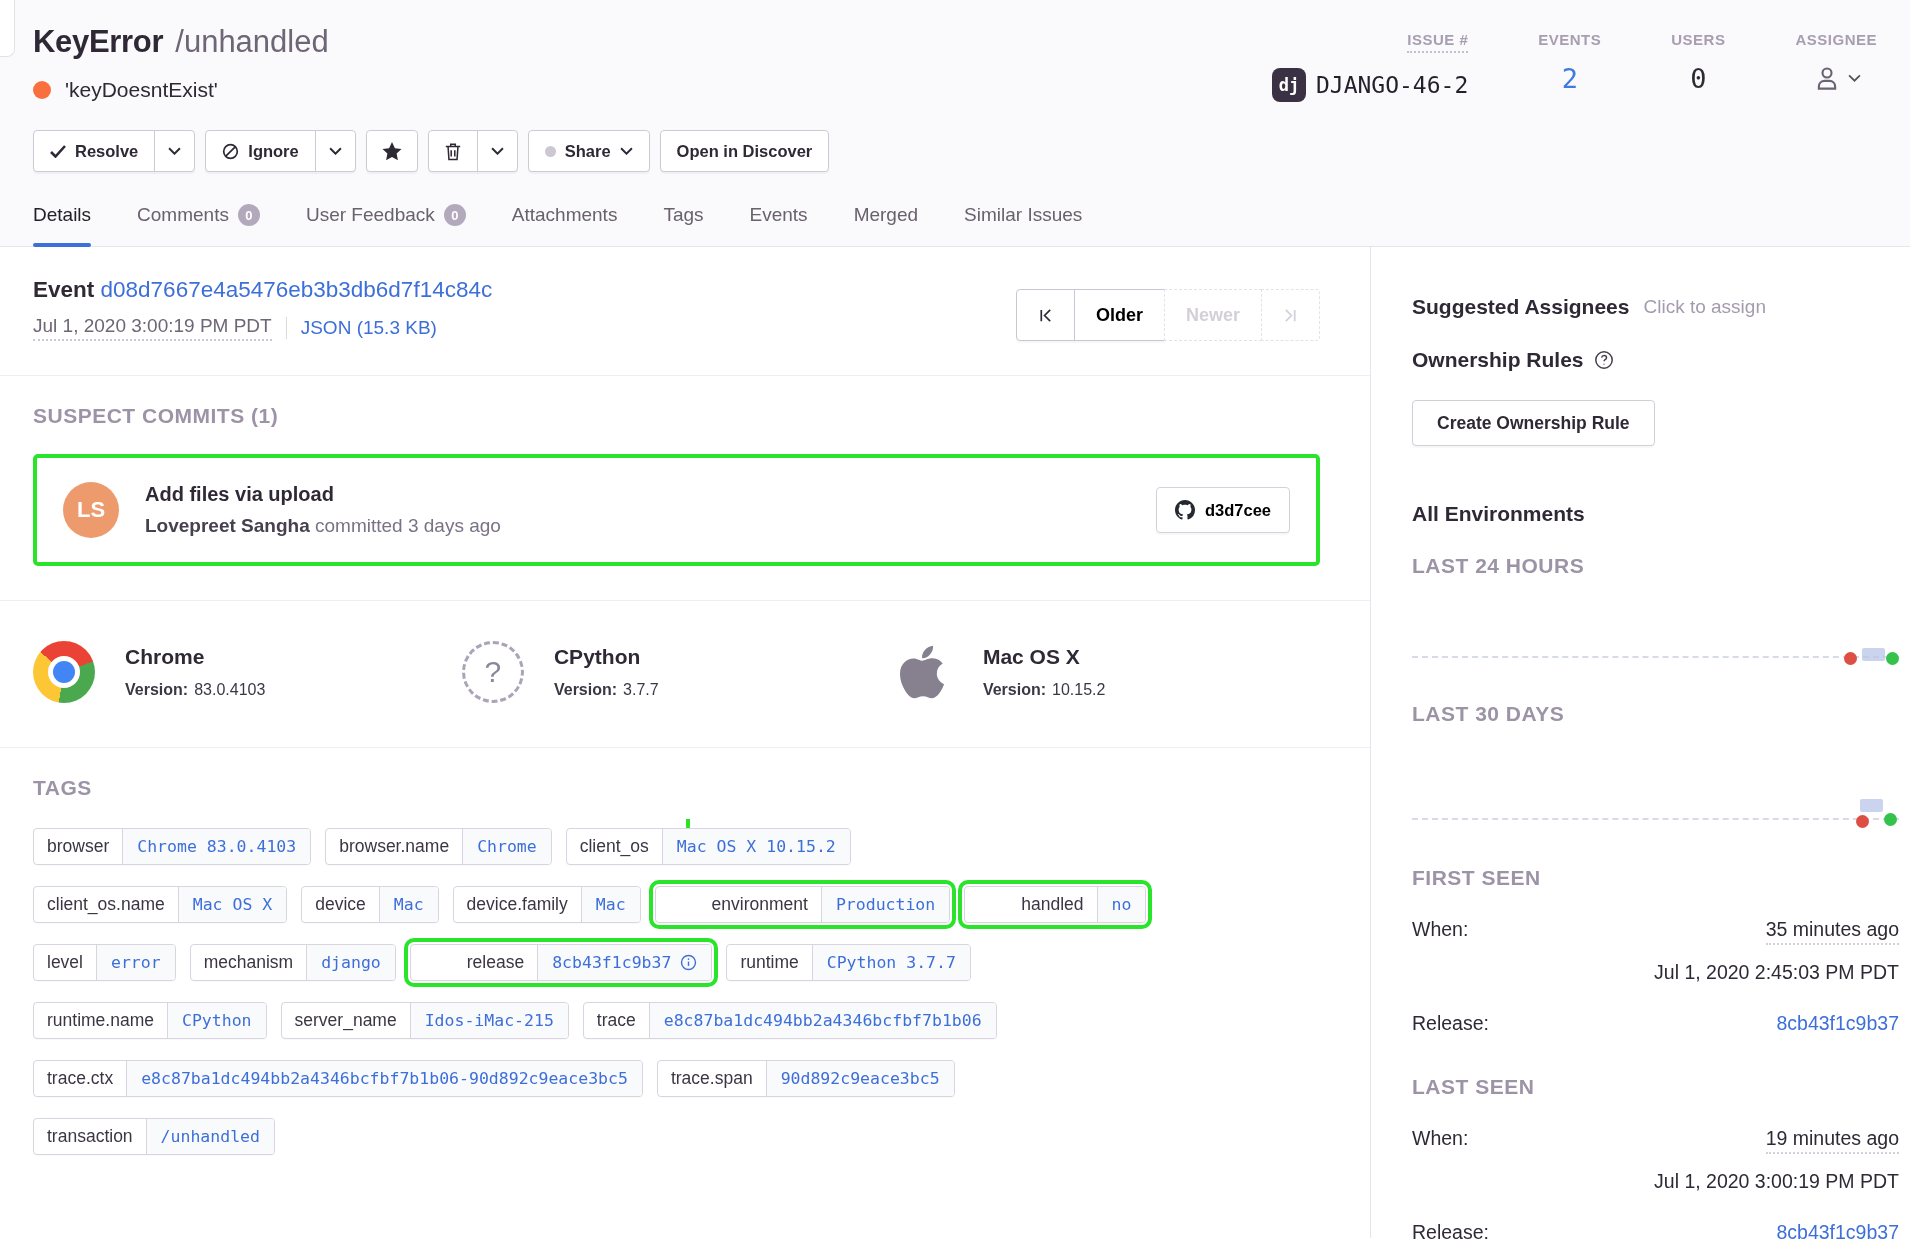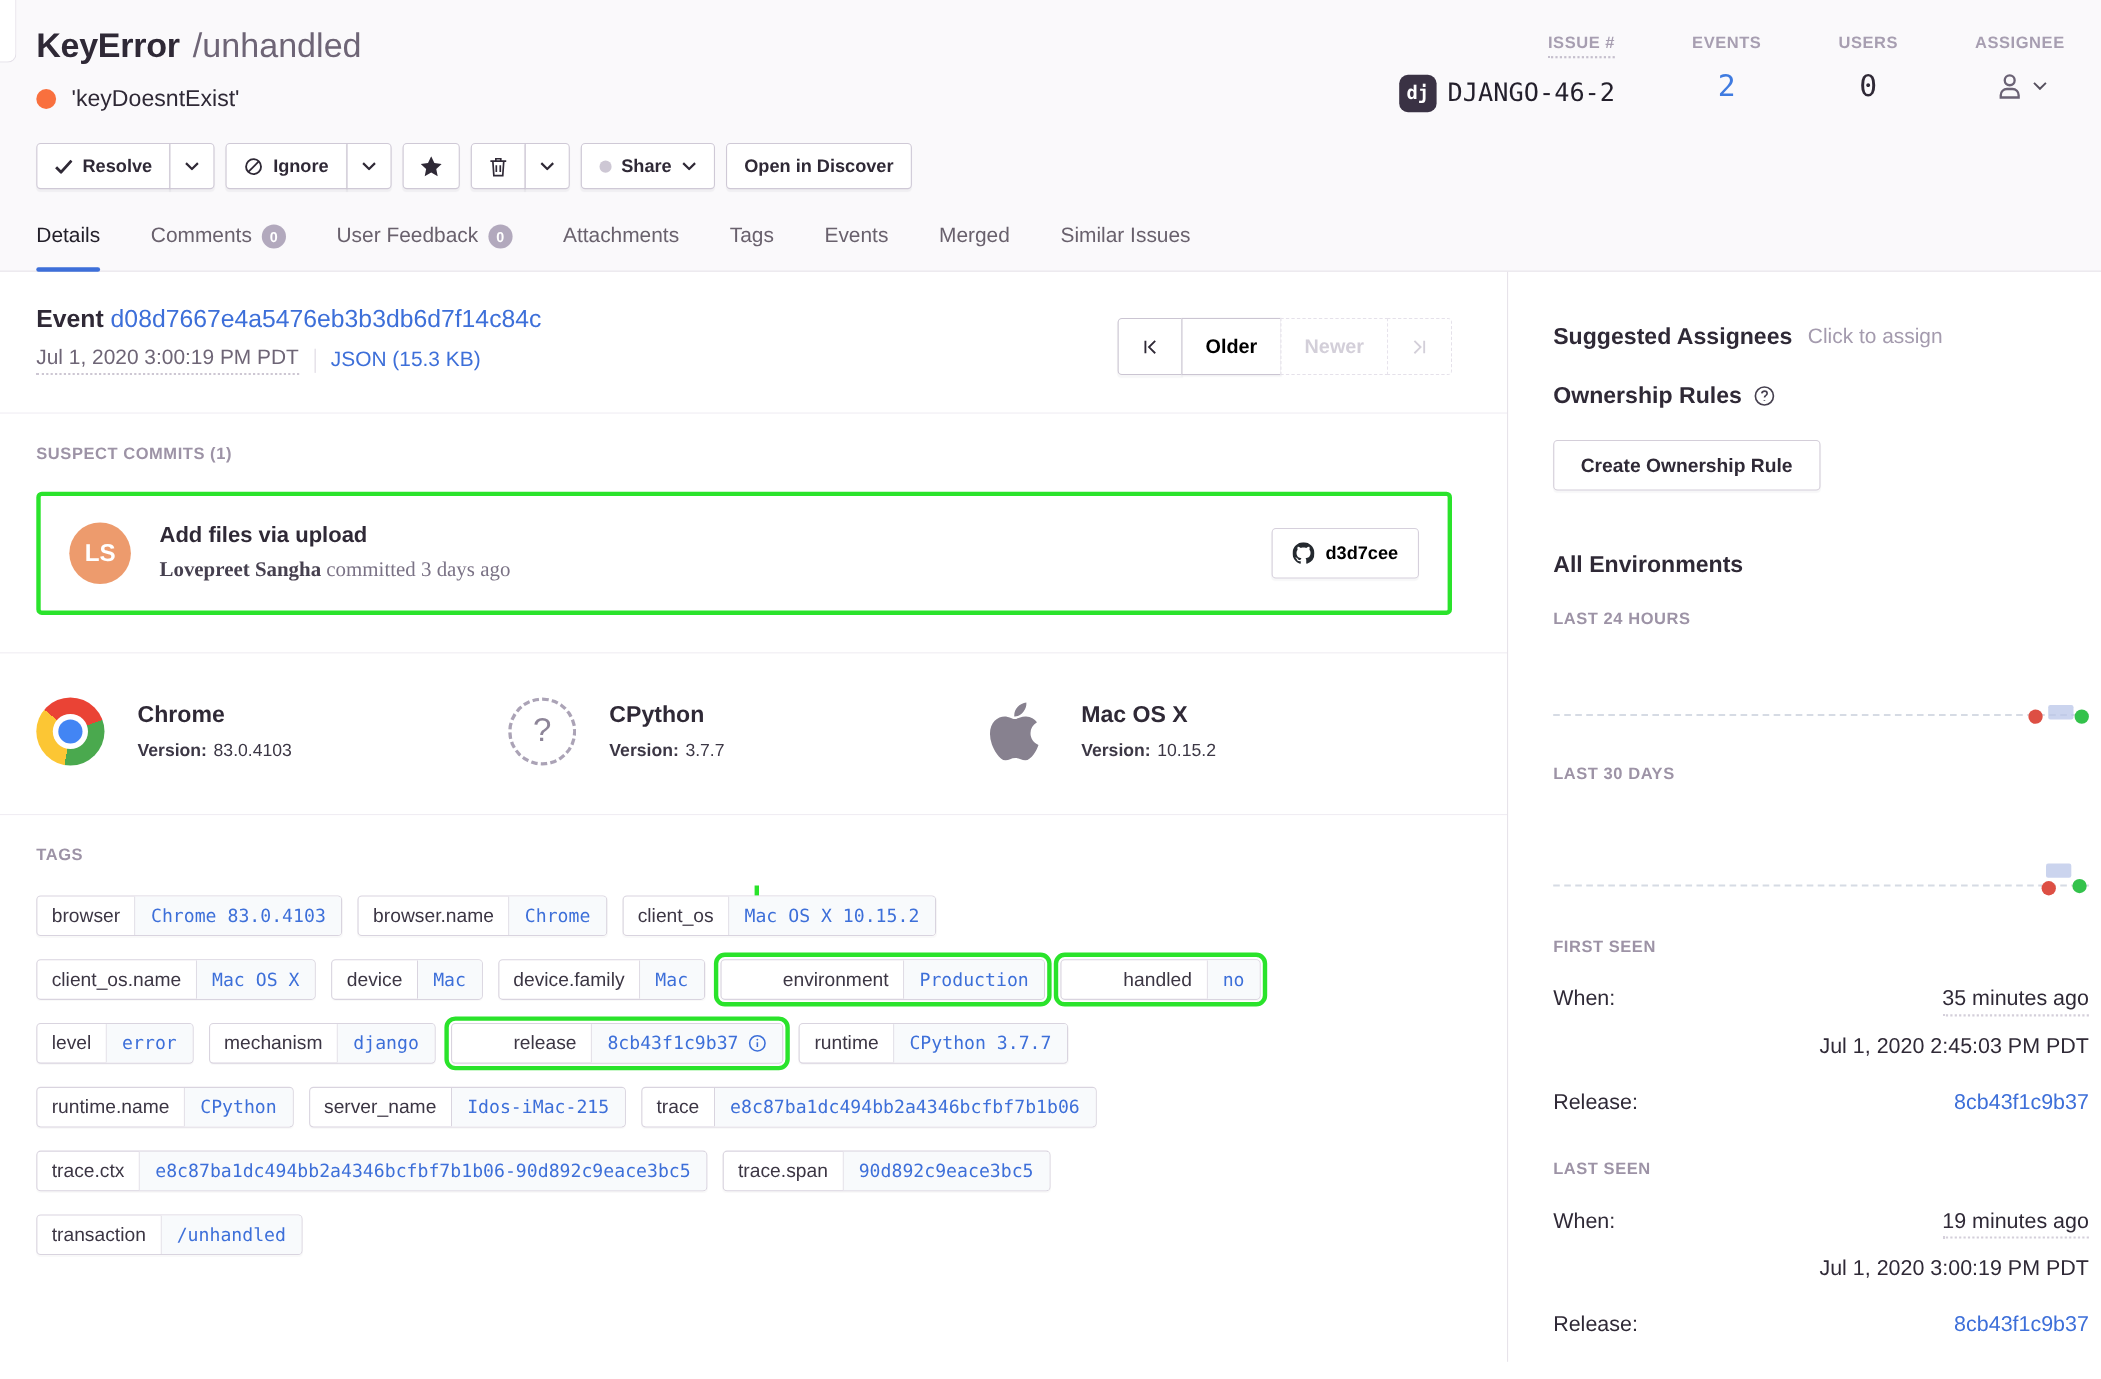--- a/index.html
+++ b/index.html
@@ -67,30 +67,30 @@
   .pag{display:inline-flex;}
   .pbtn{border:1px solid #cbc5d2;background:#fff;height:52px;padding:0 21px;
     display:inline-flex;align-items:center;font-weight:bold;font-size:18px;cursor:pointer;
     box-shadow:0 2px 1px rgba(60,50,70,.04);}
   .pbtn + .pbtn{margin-left:-1px;}
   .pbtn:first-child{border-radius:4px 0 0 4px;}
   .pbtn:last-child{border-radius:0 4px 4px 0;}
   .pbtn.disabled{color:#d3cfd9;border:1px dashed #e5e1ea;background:#fff;box-shadow:none;cursor:default;}
 
   .hr{height:1px;background:#f0edf3;margin:34px -50px 0 -33px;}
-  .caps{font-size:15px;font-weight:bold;color:#9d93a6;letter-spacing:.5px;}
+  .caps{font-size:21px;font-weight:bold;color:#9d93a6;letter-spacing:.5px;}
   .section-head{margin-top:28px;}
 
   .commit-panel{margin-top:26px;border:4px solid #2ae32b;border-radius:5px;background:#fff;
     padding:24px 26px;display:flex;align-items:center;gap:26px;}
   .avatar{width:56px;height:56px;border-radius:50%;background:#ed9b6d;color:#fff;
     font-size:22px;font-weight:bold;display:flex;align-items:center;justify-content:center;flex:none;}
   .commit-info{flex:1;}
   .commit-msg{font-size:20px;font-weight:bold;}
-  .commit-meta{margin-top:9px;font-size:19px;color:#7a7285;font-family:Liberation Serif, serif;}
+  .commit-meta{margin-top:9px;font-size:19px;color:#7a7285;}
   .commit-meta b{color:#46404f;}
   .sha-btn{background:#fff;border:1px solid #d6d0dc;border-radius:4px;height:46px;
     padding:0 18px;display:inline-flex;align-items:center;gap:10px;font-weight:bold;
     font-size:16.5px;cursor:pointer;box-shadow:0 2px 1px rgba(60,50,70,.04);}
 
   .contexts{display:flex;margin-top:40px;padding-bottom:44px;}
   .ctx{width:33.33%;display:flex;align-items:center;gap:30px;}
   .ctx-name{font-size:21px;font-weight:bold;}
   .ctx-ver{margin-top:12px;font-size:16px;color:#3c3745;}
   .ctx-ver b{margin-right:6px;}

